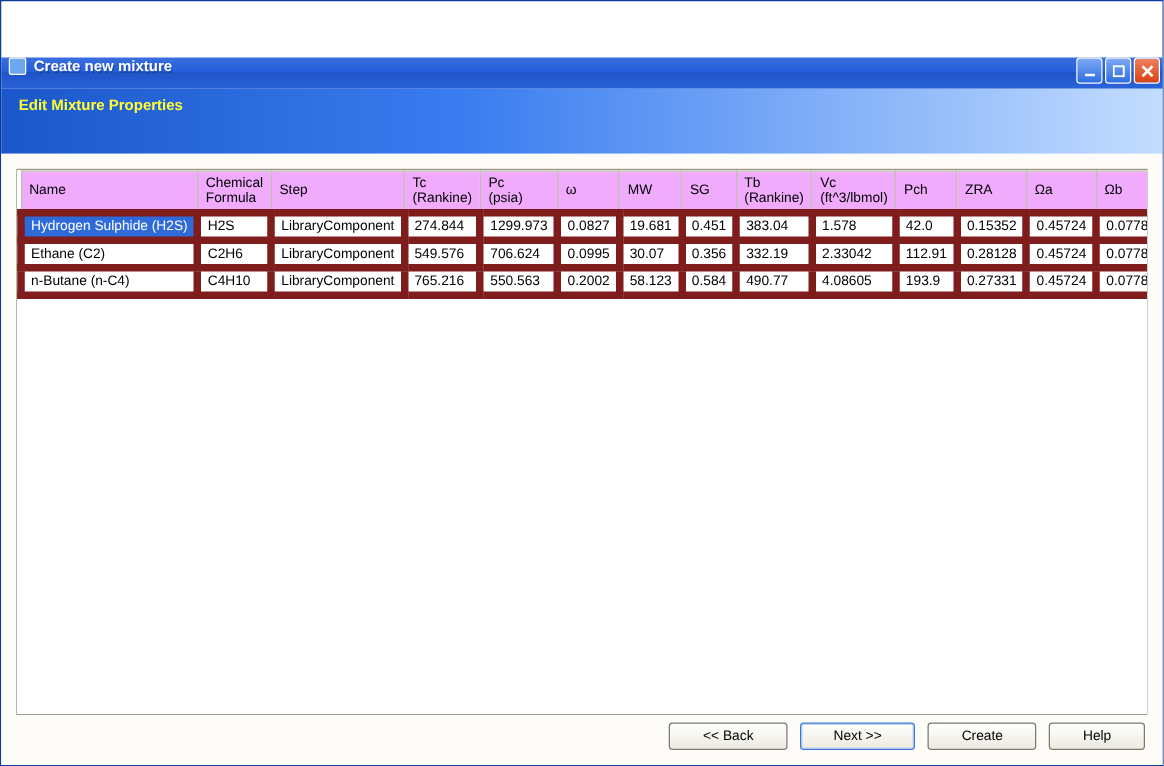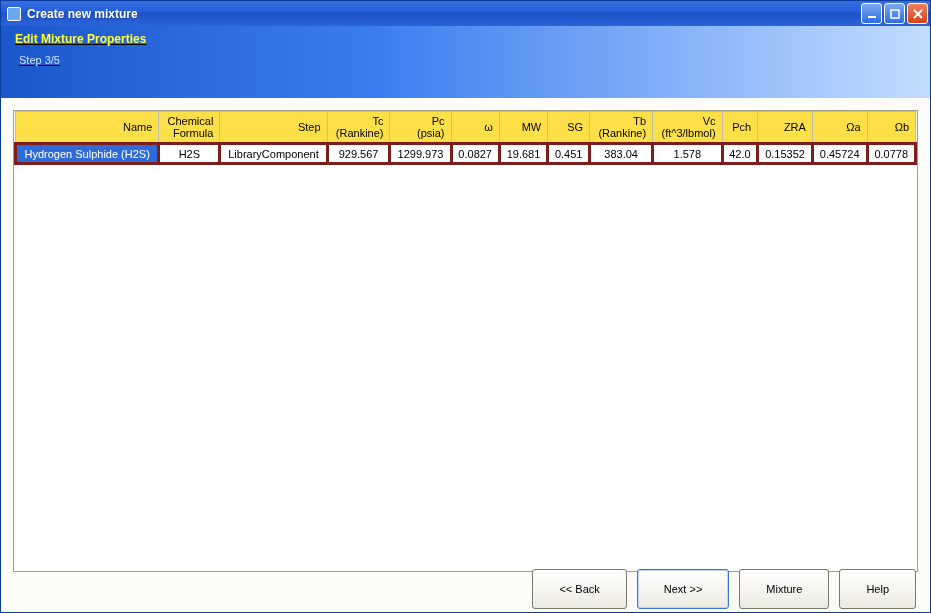--- a/index.html
+++ b/index.html
@@ -1,47 +1,47 @@
 <!DOCTYPE html>
 <html><head>
 <meta charset="utf-8">
 <style>
   * { box-sizing: border-box; }
   html, body { margin:0; padding:0; width:931px; height:613px; font-family: Tahoma, Arial, sans-serif; font-size:11px; overflow:hidden; }
 
   .window { width:931px; height:613px; border:1px solid #0a3d9e; background:#ffffff; display:flex; flex-direction:column; }
 
   
-  .titlebar { height:25px; background:linear-gradient(to bottom,#3a6ee0 0%,#245edb 45%,#1f53c8 46%,#2a63d8 100%); display:flex; align-items:center; padding:0 2px 0 6px; color:#fff; font-weight:bold; font-size:12px; }
+  .titlebar { height:25px; background:linear-gradient(to bottom,#3a6ee0 0%,#245edb 45%,#1f53c8 46%,#2a63d8 100%); display:flex; padding:0 2px 0 6px; color:#fff; font-weight:bold; font-size:12px;margin-top:45px; }
   .titlebar .app-icon { width:14px; height:14px; background:#6ca8f0; border:1px solid #fff; border-radius:2px; margin-right:6px; }
   .titlebar .title { flex:1; text-shadow:1px 1px 0 rgba(0,0,0,0.2); }
   .win-controls { display:flex; gap:2px; }
   .win-btn { width:21px; height:21px; border:1px solid #fff; border-radius:3px; display:flex; align-items:center; justify-content:center; color:#fff; }
   .win-btn.min, .win-btn.max { background:linear-gradient(to bottom,#7da8f5,#2d6fe0); }
   .win-btn.close { background:linear-gradient(to bottom,#f08060,#d84212); }
   .win-btn svg { display:block; }
 
   
-  .banner { height:72px; background:linear-gradient(to right,#1b57cb 0%,#3a7df0 40%,#c3ddff 100%); padding:6px 14px 12px 14px;text-decoration:underline; }
+  .banner { height:52px; background:linear-gradient(to right,#1b57cb 0%,#3a7df0 40%,#c3ddff 100%); padding:6px 14px 12px 14px; }
   .banner .heading { color:#ffff33; font-weight:bold; font-size:12px; }
   .banner .step { color:#cde3ff; font-size:11px; margin-top:8px; margin-left:4px; }
 
   
   .client { flex:1; background:#fdfcf8; display:flex; flex-direction:column; padding:12px 12px 10px 12px; }
 
   .grid-wrap { flex:1; border:1px solid #9f9f8c; background:#ffffff; overflow:auto; }
 
   table.grid { border-collapse:collapse; width:100%; font-size:11px; color:#000; }
-  table.grid th { background:#fde047; border:1px solid #c0bfae; font-weight:normal; text-align:right; padding:3px 6px; vertical-align:middle; height:32px; }
-  table.grid td { background:#ffffff; border:3px solid #7f1d1d; padding:2px 5px; white-space:nowrap; height:20px; vertical-align:middle;text-align:center; }
+  table.grid th { background:#f0abfc; border:1px solid #c0bfae; font-weight:normal; text-align:left; padding:3px 6px; vertical-align:middle; height:32px; }
+  table.grid td { background:#ffffff; border:6px solid #7f1d1d; padding:2px 5px; white-space:nowrap; height:20px; vertical-align:middle; }
   table.grid tr.selected td.firstcol { background:#2f6bd8; color:#fff; }
 
   
   .footer { height:30px; display:flex; justify-content:flex-end; align-items:center; gap:10px; padding:4px 2px 0 0; }
-  .btn { min-width:70px; height:40px; background:linear-gradient(to bottom,#ffffff,#eceae0); border:1px solid #7a7a6a; border-radius:3px; font-size:11px; display:flex; align-items:center; justify-content:center; cursor:pointer; padding:0 26px; }
+  .btn { min-width:70px; height:22px; background:linear-gradient(to bottom,#ffffff,#eceae0); border:1px solid #7a7a6a; border-radius:3px; font-size:11px; display:flex; align-items:center; justify-content:center; cursor:pointer; padding:0 26px; }
   .btn.primary { border:1px solid #3a76d6; box-shadow:0 0 0 1px #bcd4f6 inset; }
 </style>
 </head>
 <body>
 
 <div class="window">
 
   <div class="titlebar">
     <div class="app-icon"></div>
     <div class="title">Create new mixture</div>
@@ -60,21 +60,20 @@
         <svg width="10" height="10">
             <line x1="1" y1="1" x2="9" y2="9" stroke="#fff" stroke-width="2"></line>
             <line x1="9" y1="1" x2="1" y2="9" stroke="#fff" stroke-width="2"></line>
           </svg>
       </div>
     </div>
   </div>
 
   <div class="banner">
     <div class="heading">Edit Mixture Properties</div>
-    <div class="step">Step 3/5</div>
   </div>
 
   <div class="client">
     <div class="grid-wrap">
       <table class="grid">
         <thead>
           <tr id="hdr-row">
               <th>Name</th>
               <th>Chemical<br>Formula</th>
               <th>Step</th>
@@ -89,37 +88,69 @@
               <th>ZRA</th>
               <th>Ωa</th>
               <th>Ωb</th>
             </tr>
         </thead>
         <tbody id="grid-body">
             <tr class="selected">
               <td class="firstcol">Hydrogen Sulphide (H2S)</td>
               <td>H2S</td>
               <td>LibraryComponent</td>
-              <td>929.567</td>
+              <td>274.844</td>
               <td>1299.973</td>
               <td>0.0827</td>
               <td>19.681</td>
               <td>0.451</td>
               <td>383.04</td>
               <td>1.578</td>
               <td>42.0</td>
               <td>0.15352</td>
               <td>0.45724</td>
               <td>0.0778</td>
             </tr>
+            <tr>
+              <td class="firstcol">Ethane (C2)</td>
+              <td>C2H6</td>
+              <td>LibraryComponent</td>
+              <td>549.576</td>
+              <td>706.624</td>
+              <td>0.0995</td>
+              <td>30.07</td>
+              <td>0.356</td>
+              <td>332.19</td>
+              <td>2.33042</td>
+              <td>112.91</td>
+              <td>0.28128</td>
+              <td>0.45724</td>
+              <td>0.0778</td>
+            </tr>
+            <tr>
+              <td class="firstcol">n-Butane (n-C4)</td>
+              <td>C4H10</td>
+              <td>LibraryComponent</td>
+              <td>765.216</td>
+              <td>550.563</td>
+              <td>0.2002</td>
+              <td>58.123</td>
+              <td>0.584</td>
+              <td>490.77</td>
+              <td>4.08605</td>
+              <td>193.9</td>
+              <td>0.27331</td>
+              <td>0.45724</td>
+              <td>0.0778</td>
+            </tr>
           </tbody>
       </table>
     </div>
 
     <div class="footer">
       <div class="btn">&lt;&lt; Back</div>
       <div class="btn primary">Next &gt;&gt;</div>
-      <div class="btn">Mixture</div>
+      <div class="btn">Create</div>
       <div class="btn">Help</div>
     </div>
   </div>
 
 </div>
 
 </body></html>

